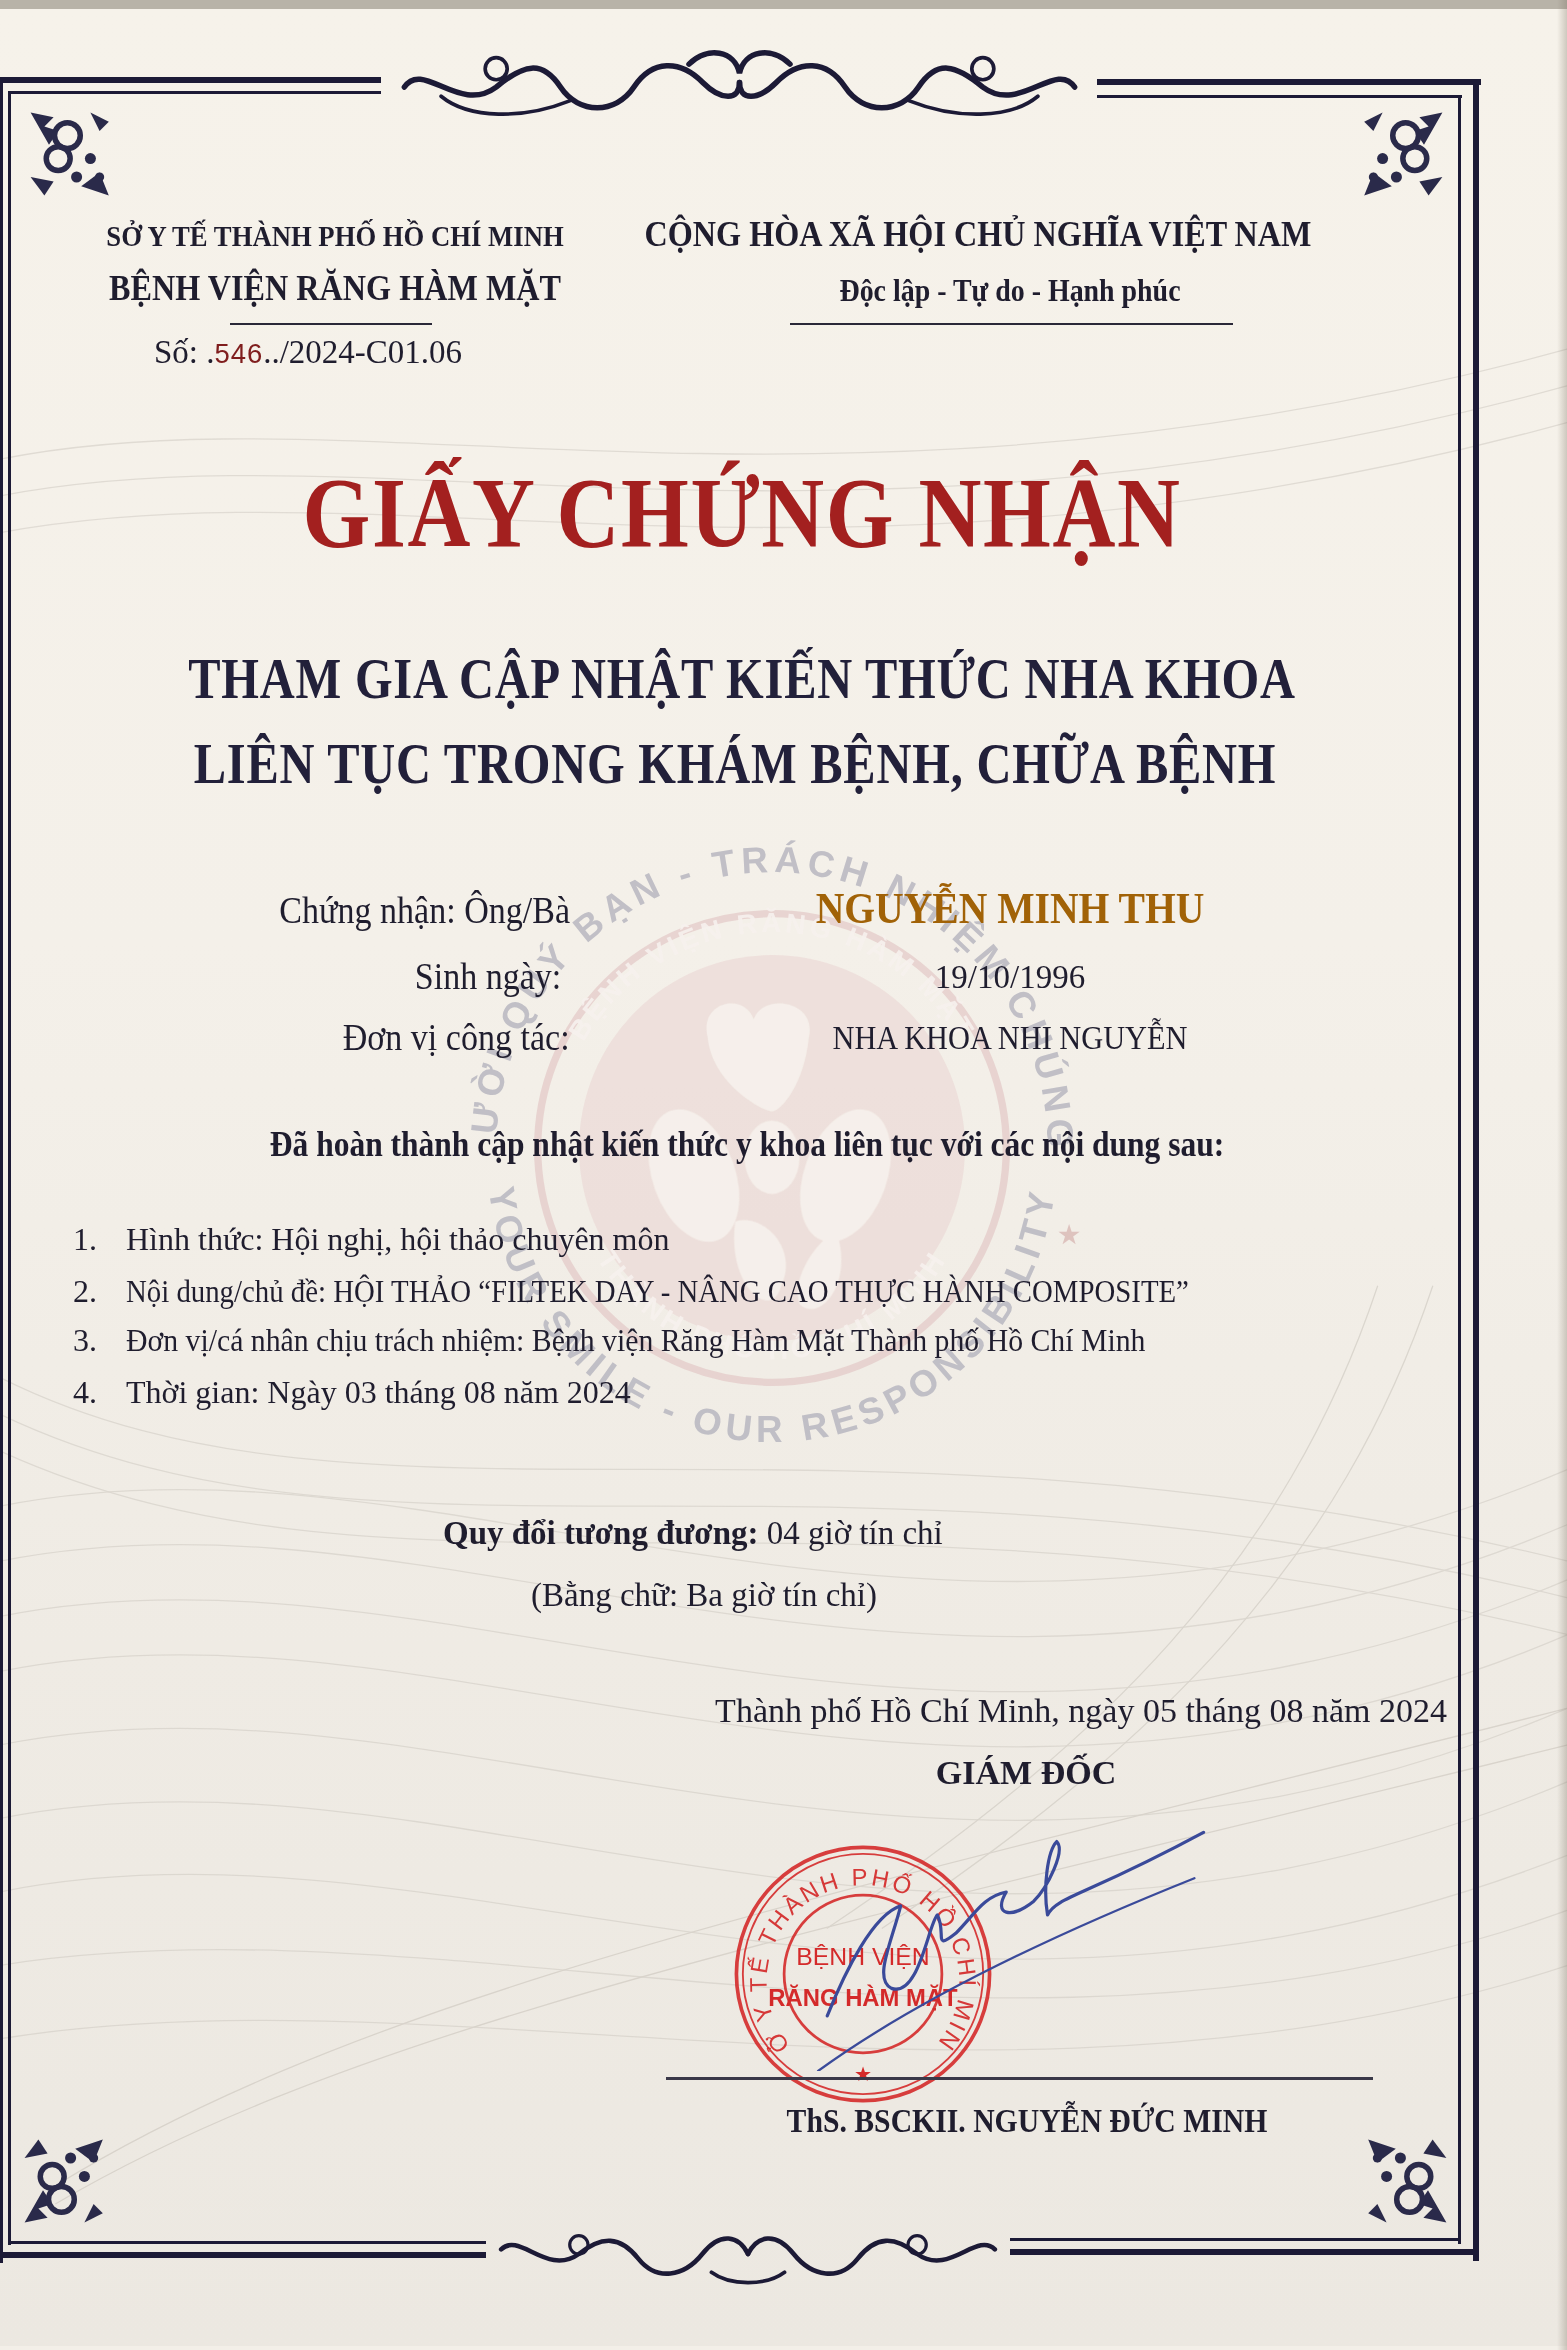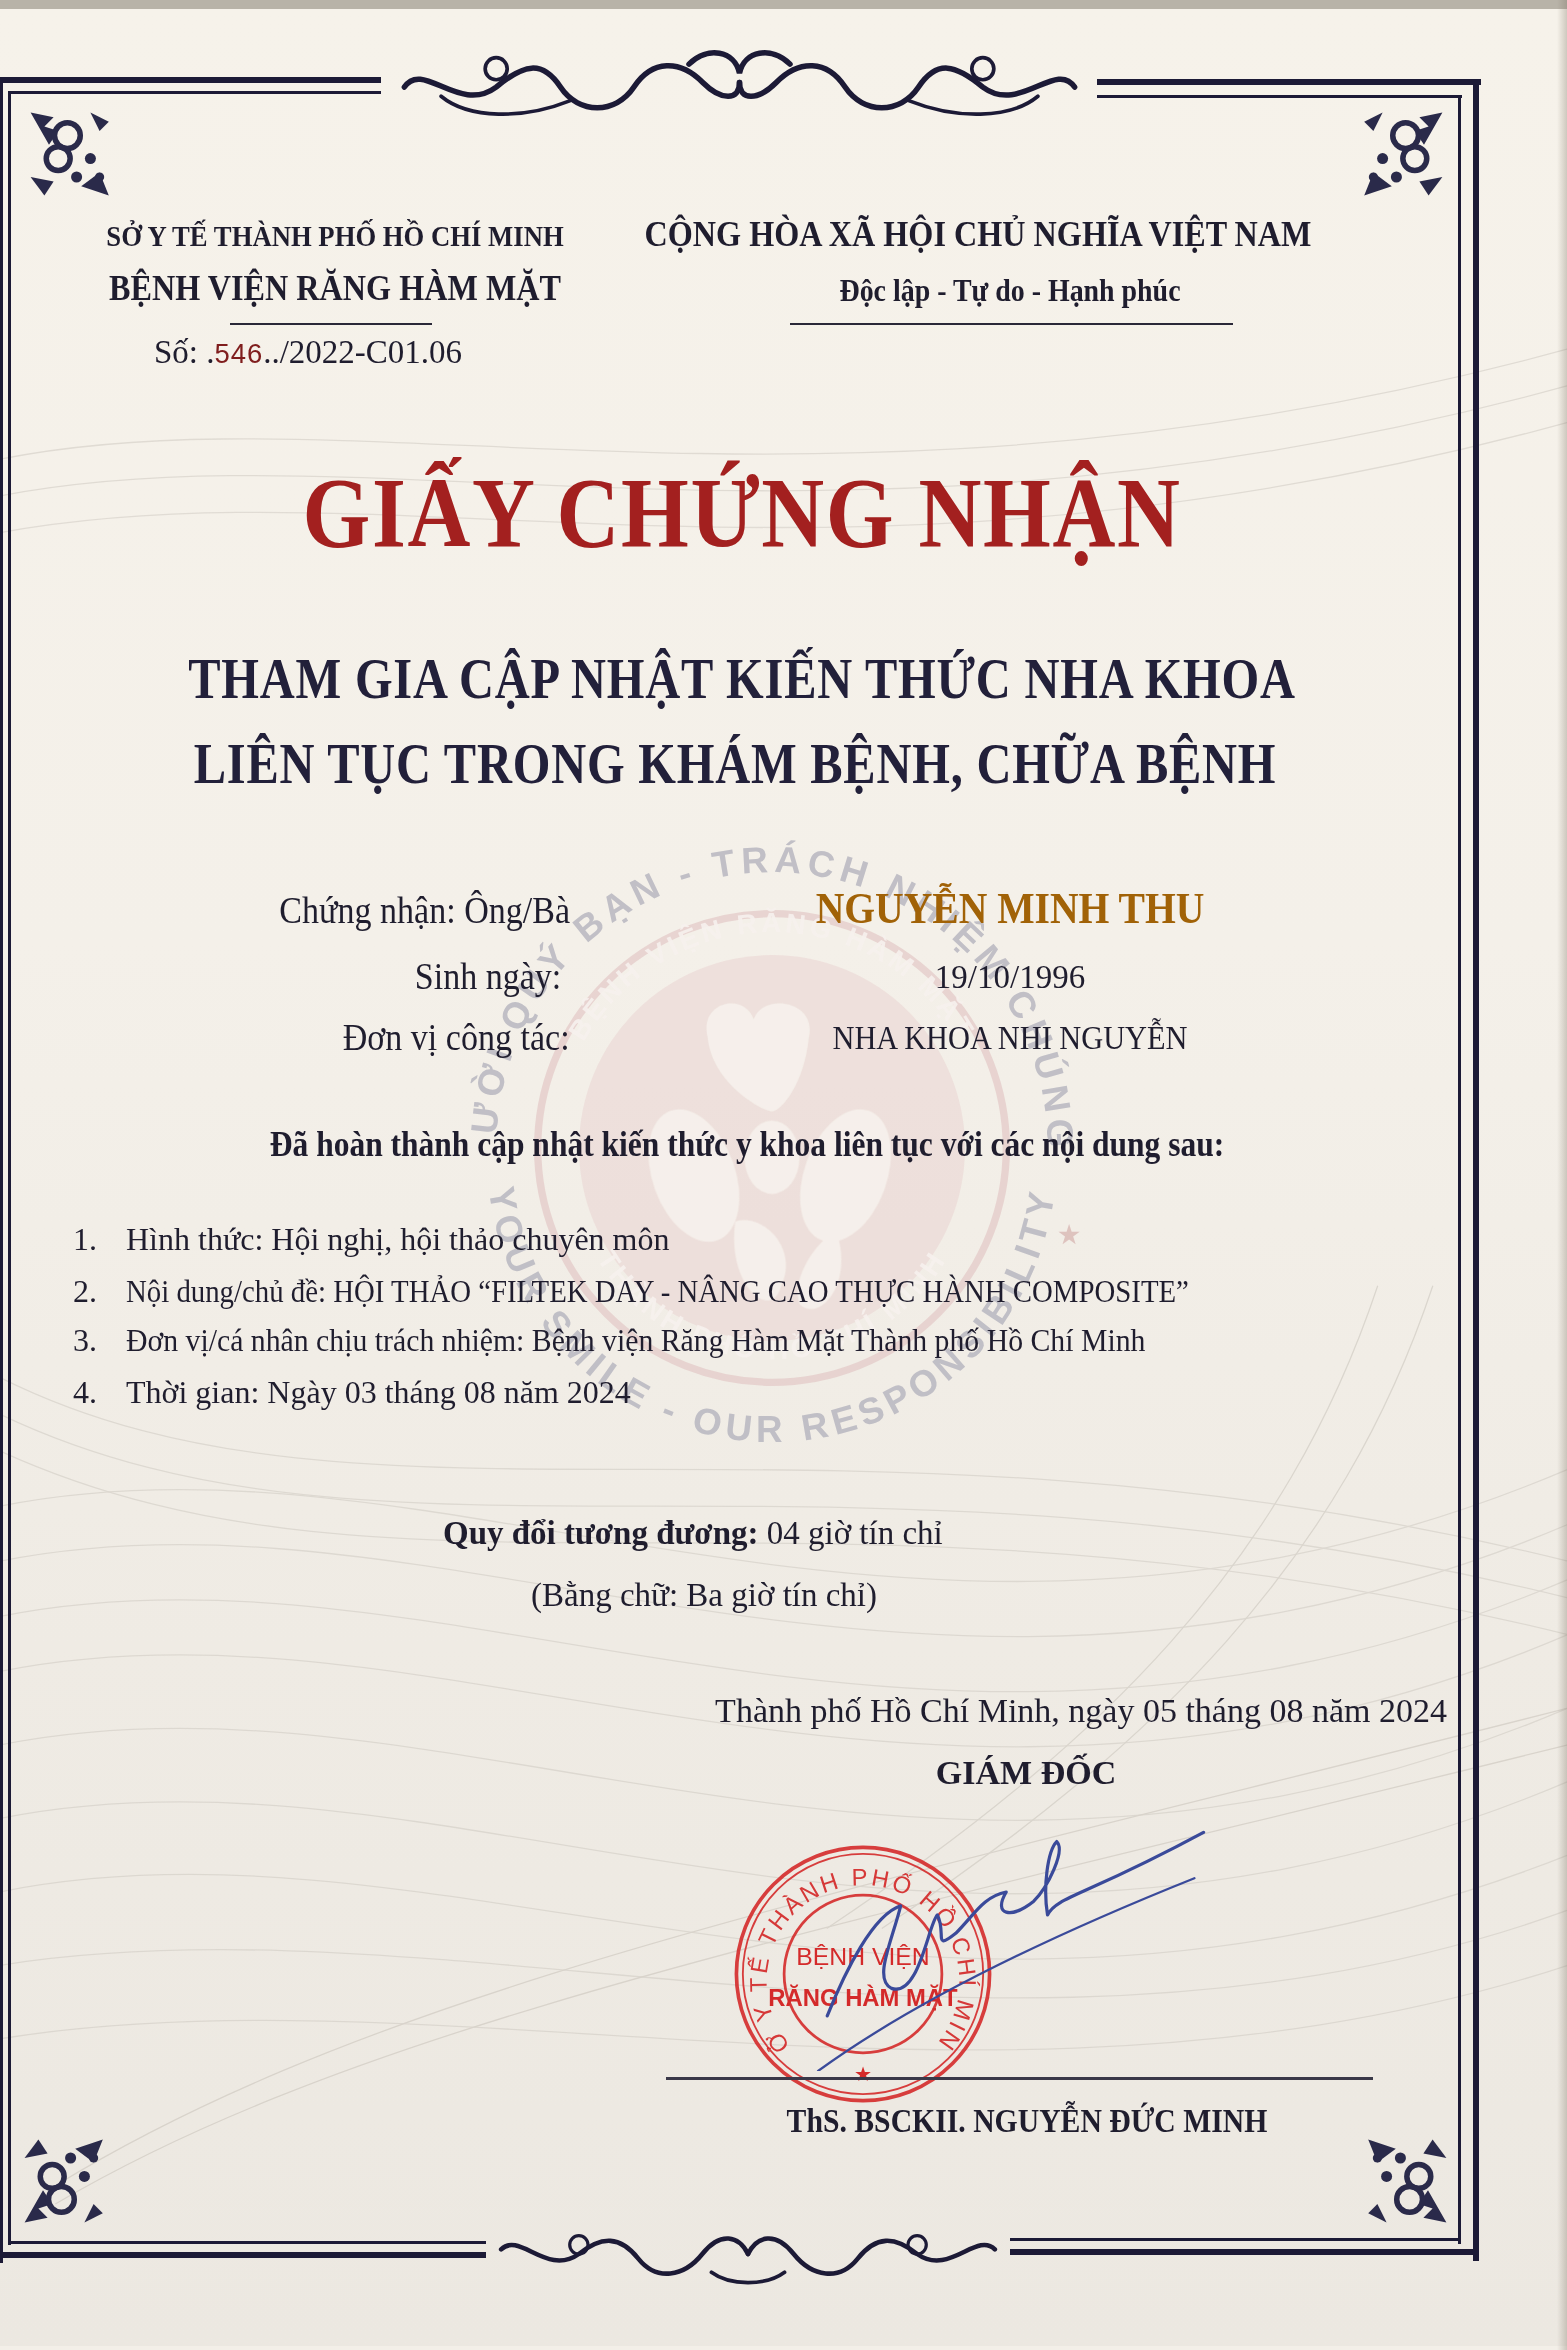--- a/index.html
+++ b/index.html
@@ -197,21 +197,21 @@
     <path d="M70 5 L90 15 L80 25 Z"></path>
       <path d="M5 75 L20 95 L30 80 Z"></path>
     <path d="M60 85 L90 95 L80 70 Z"></path>
   </g>
 </svg>
 
 <div class="abs center hdr-left-1" style="left:335px; top:220px;"><span class="cond" style="transform:scaleX(0.92);">SỞ Y TẾ THÀNH PHỐ HỒ CHÍ MINH</span></div>
 <div class="abs center hdr-left-2" style="left:335px; top:269px;"><span class="cond" style="transform:scaleX(0.92);">BỆNH VIỆN RĂNG HÀM MẶT</span></div>
 <div class="line" style="left:230px; top:323px; width:202px; height:1.8px; background:#2a2838;"></div>
 <div class="abs hdr-no" style="left:154px; top:334px;">
-  <span>Số: .</span><span class="hand">546</span><span>../2022-C01.06</span>
+  <span>Số: .</span><span class="hand">546</span><span>../2024-C01.06</span>
 </div>
 
 <div class="abs center hdr-right-1" style="left:978px; top:215px;"><span class="cond" style="transform:scaleX(0.92);">CỘNG HÒA XÃ HỘI CHỦ NGHĨA VIỆT NAM</span></div>
 <div class="abs center hdr-right-2" style="left:1010px; top:273px;"><span class="cond" style="transform:scaleX(0.9);">Độc lập - Tự do - Hạnh phúc</span></div>
 <div class="line" style="left:790px; top:323px; width:443px; height:1.8px; background:#2a2838;"></div>
 
 <div class="abs center title" style="left:742px; top:456px;"><span class="cond" style="transform:scaleX(0.88);">GIẤY CHỨNG NHẬN</span></div>
 
 <div class="abs center subtitle" style="left:742px; top:646px;"><span class="cond" style="transform:scaleX(0.85);">THAM GIA CẬP NHẬT KIẾN THỨC NHA KHOA</span></div>
 <div class="abs center subtitle" style="left:735px; top:731px;"><span class="cond" style="transform:scaleX(0.85);">LIÊN TỤC TRONG KHÁM BỆNH, CHỮA BỆNH</span></div>

